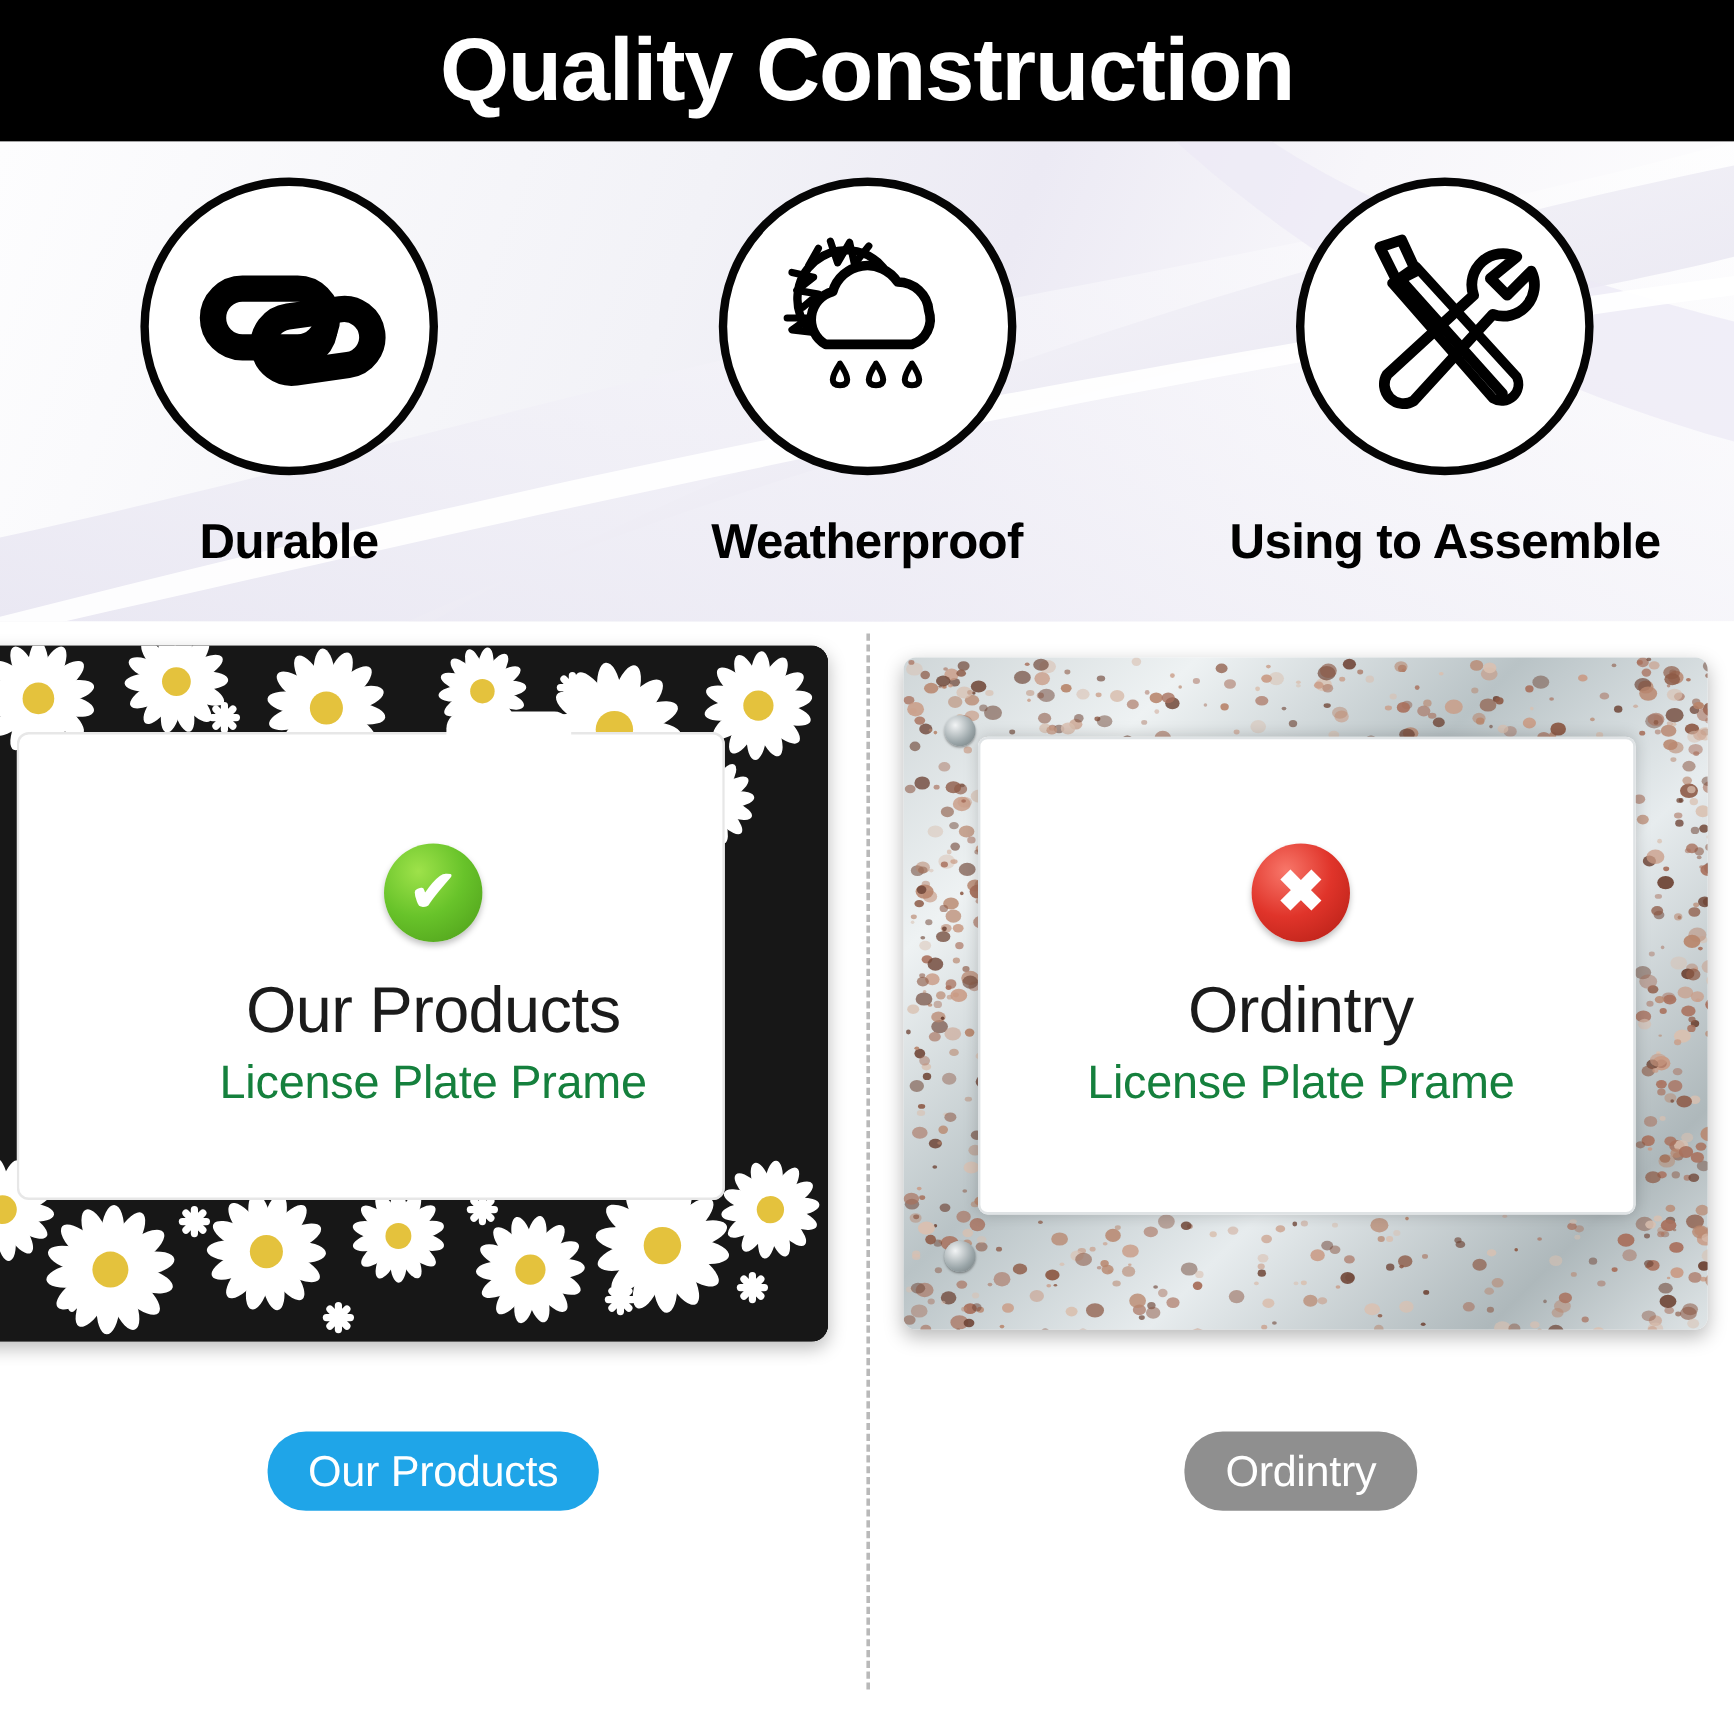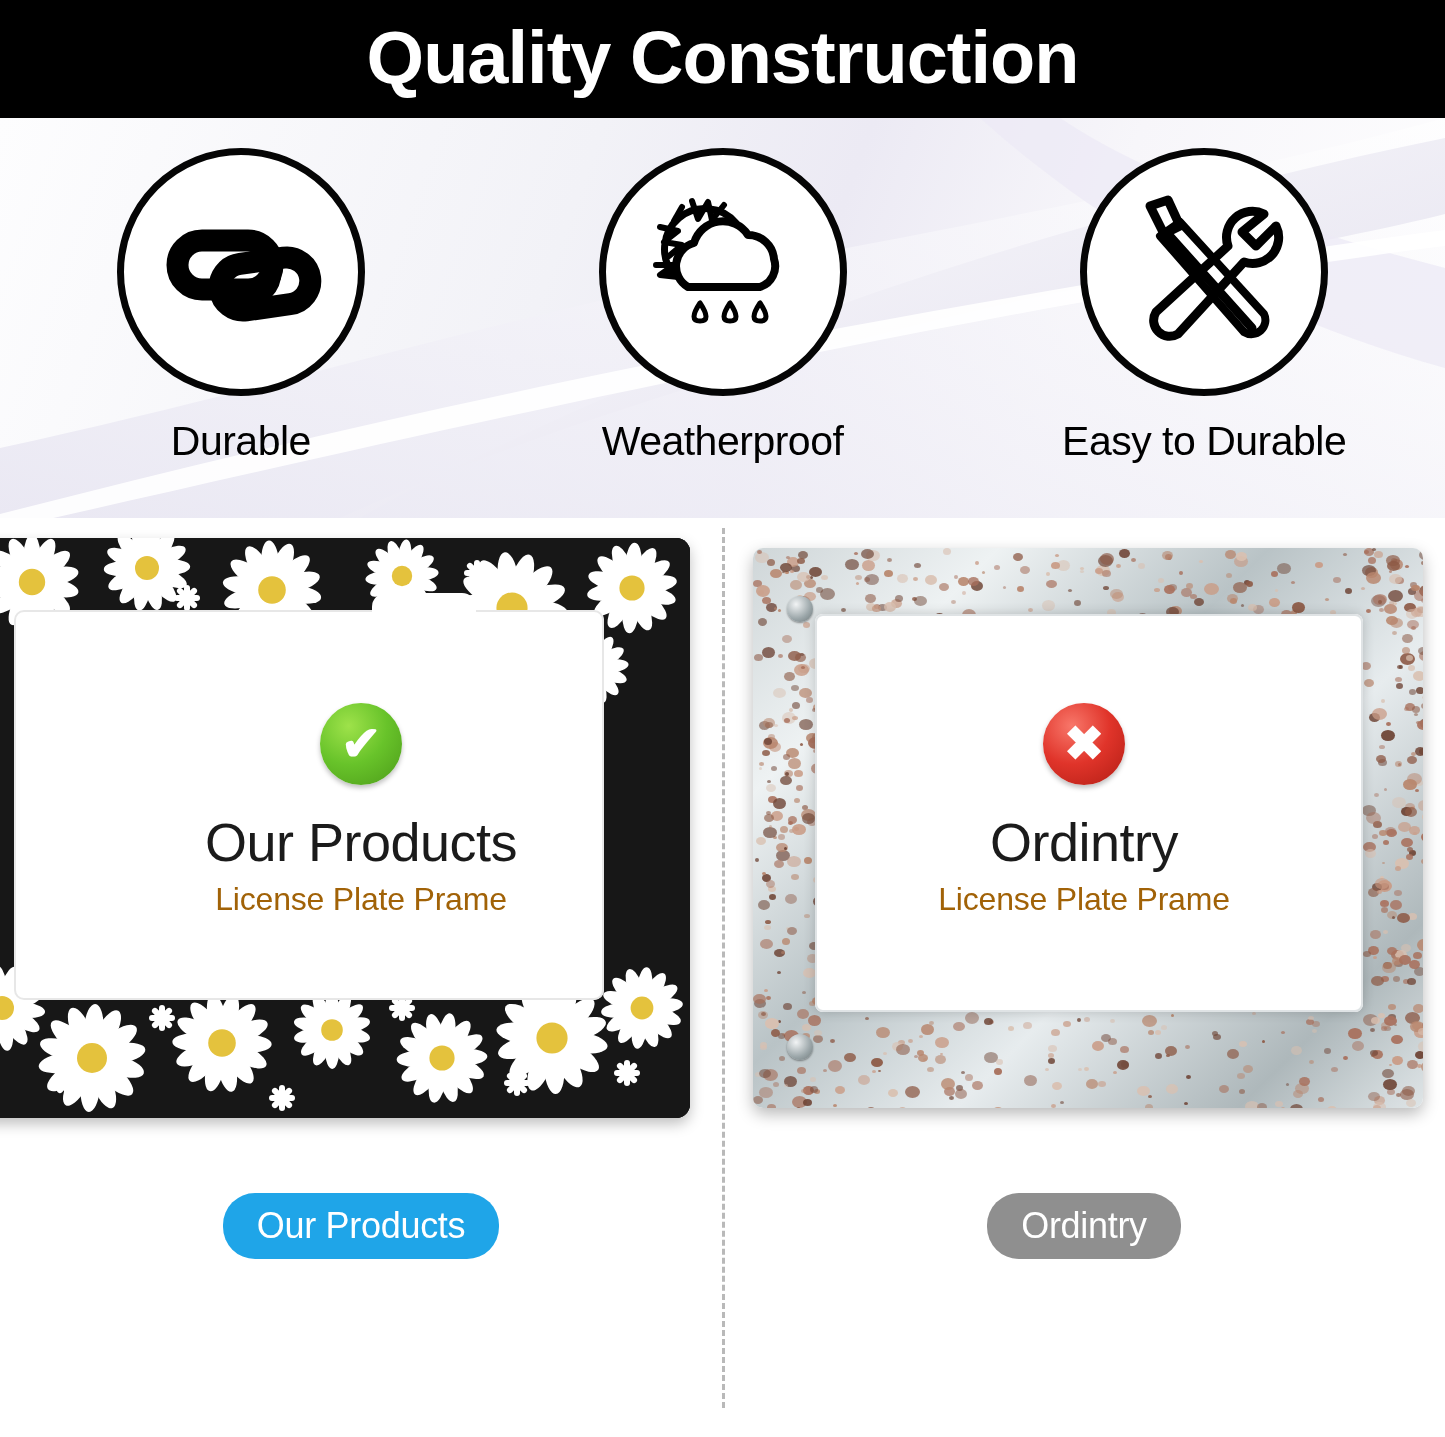--- a/index.html
+++ b/index.html
@@ -70,23 +70,23 @@
     height: 248px;
     border-radius: 50%;
     border: 7px solid #050505;
     background: #ffffff;
     display: flex;
     align-items: center;
     justify-content: center;
     box-sizing: border-box;
   }
   .feature-label {
-    margin-top: 22px;
+    margin-top: 32px;
     font-size: 41px;
-    font-weight: normal;
+    font-weight: bold;
     color: #000000;
     letter-spacing: -0.5px;
     white-space: nowrap;
   }
 
   
   .compare {
     position: absolute;
     left: 0; top: 518px;
     width: 1445px;
@@ -220,22 +220,22 @@
   .badge-bad  { background: radial-gradient(circle at 35% 28%, #f8776a 0%, #e0342a 48%, #b11d14 100%); }
   .badge-glyph { color: #ffffff; font-size: 48px; font-weight: bold; line-height: 1; }
   .plate-title {
     font-size: 54px;
     color: #1b1b1b;
     font-weight: normal;
     letter-spacing: -0.5px;
   }
   .plate-sub {
     margin-top: 8px;
-    font-size: 32px;
-    color: #a16207;
+    font-size: 39px;
+    color: #15803d;
     letter-spacing: -0.2px;
   }
 
   
   .pill-wrap {
     position: absolute;
     top: 675px;
     width: 100%;
     text-align: center;
   }
@@ -336,21 +336,21 @@
           <g fill="none" stroke="#000000" stroke-width="9" stroke-linejoin="round" stroke-linecap="round">
 
             <path d="M34,22 l18,-6 l12,26 l-16,8 Z"></path>
             <path d="M50,48 l86,96"></path>
             <path d="M44,52 l84,96 a14,14 0 0,0 20,-18 l-84,-92 Z" stroke-width="8"></path>
 
             <path d="M148,30 a26,26 0 0,0 -36,32 l-72,66 a16,16 0 0,0 22,22 l66,-72 a26,26 0 0,0 32,-36 l-20,20 l-14,-14 Z"></path>
           </g>
         </svg>
       </div>
-      <div class="feature-label">Easy to Durable</div>
+      <div class="feature-label">Using to Assemble</div>
     </div>
   </div>
 </div>
 
 <div class="compare">
   <div class="divider"></div>
 
   <div class="side left">
     <div class="frame-zone">
       <div class="daisy-frame">

